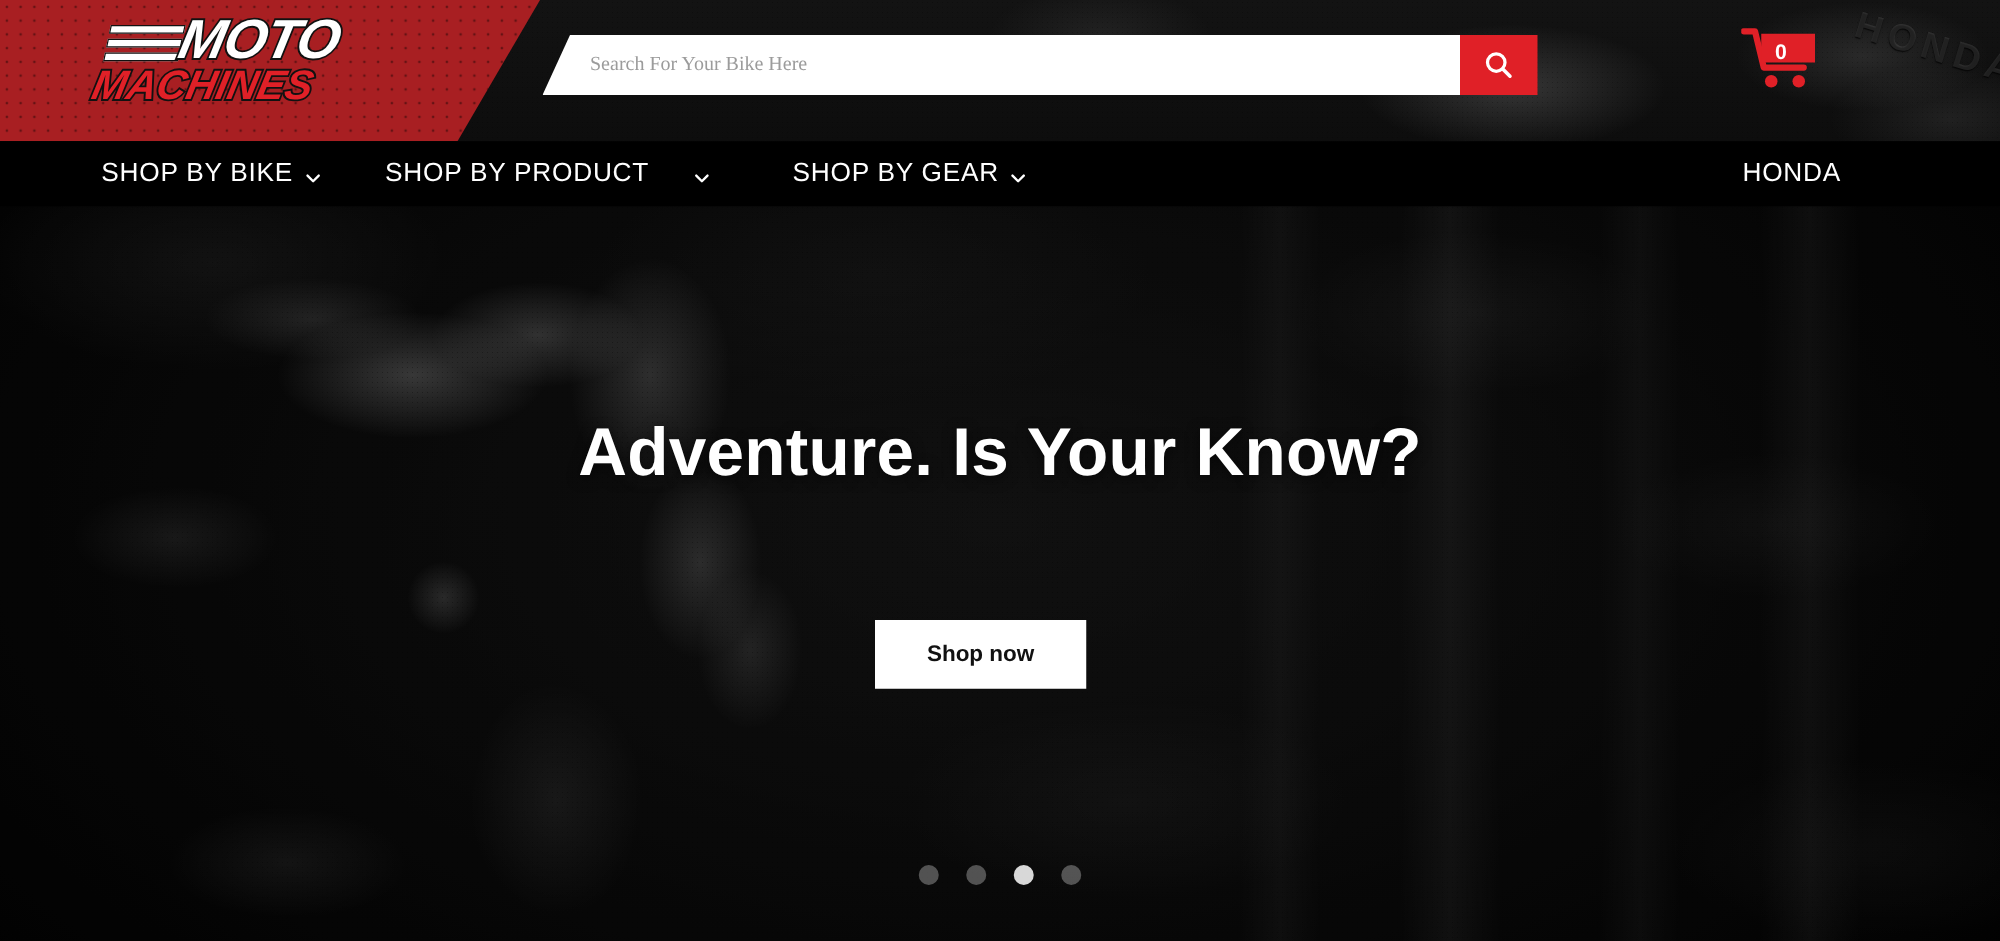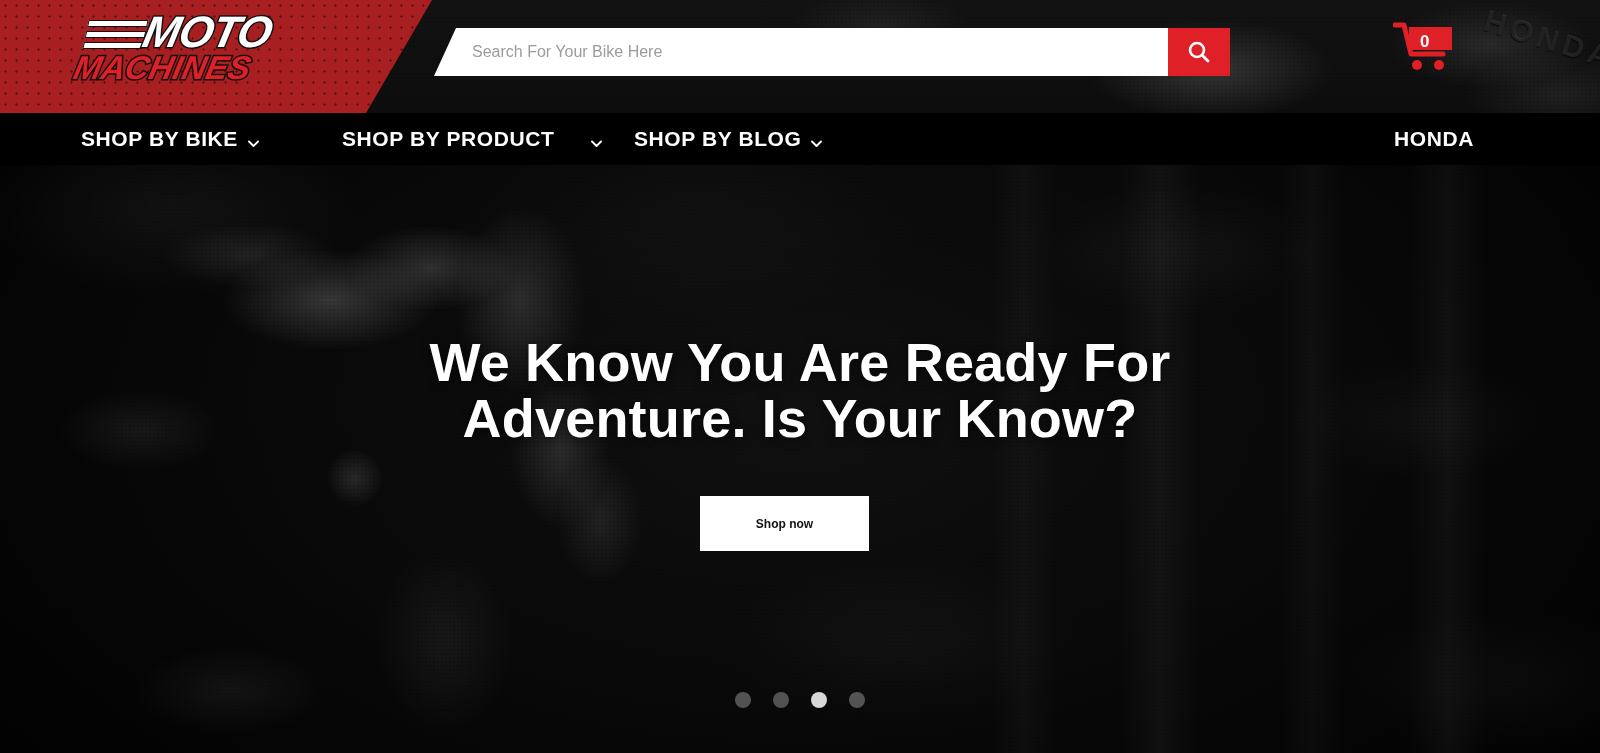--- a/index.html
+++ b/index.html
@@ -107,21 +107,21 @@
 
   
   .search-wrap { position:absolute; left:434px; top:28px; width:800px; height:48px; }
   .search-field {
     position:absolute; left:0; top:0; width:734px; height:48px; background:#fff;
     clip-path:polygon(22px 0, 734px 0, 734px 48px, 0 48px);
   }
   .search-input {
     position:absolute; left:38px; top:0; width:660px; height:48px; border:0;
     outline:none; background:transparent; font-size:16px; color:#333;
-    font-family:Liberation Sans, sans-serif;
+    font-family:Liberation Serif, serif;
   }
   .search-input::placeholder { color:#9b9b9b; }
   .search-btn {
     position:absolute; left:734px; top:0; width:62px; height:48px;
     background:#E02027; border:0; cursor:pointer;
     display:flex; align-items:center; justify-content:center;
   }
 
   
   .cart { position:absolute; left:1393px; top:20px; width:62px; height:56px; cursor:pointer; }
@@ -129,39 +129,39 @@
     position:absolute; left:27px; top:12px; color:#fff; font-size:17px;
     font-weight:bold; z-index:3;
   }
 
   
   .nav {
     position:absolute; left:0; top:113px; width:1600px; height:52px;
     background:#000; display:flex; align-items:center;
   }
   .nav-item {
-    color:#fff; font-size:21px; font-weight:bold; letter-spacing:.6px;
+    color:#fff; font-size:21px; font-weight:normal; letter-spacing:.6px;
     display:flex; align-items:center; gap:9px; cursor:pointer; white-space:nowrap;
   }
   #nav-bike    { position:absolute; left:81px; }
-  #nav-product { position:absolute; left:342px;gap:36px; }
+  #nav-product { position:absolute; left:308px;gap:36px; }
   #nav-gear    { position:absolute; left:634px; }
   #nav-blog    { position:absolute; left:1394px; }
   .chev { display:inline-block; width:13px; height:13px; position:relative; top:-2px; }
 
   
   .hero-headline {
     position:absolute; left:0; top:334px; width:1600px; text-align:center;
     color:#fff; font-size:54px; font-weight:bold; line-height:56px;
     letter-spacing:.2px; text-shadow:0 2px 10px rgba(0,0,0,.55);
   }
   .shop-now {
     position:absolute; left:700px; top:496px; width:169px; height:55px;
     background:#fff; color:#111; border:0; cursor:pointer;
-    font-size:12px; font-weight:bold; font-family:"Liberation Sans", sans-serif;
+    font-size:18px; font-weight:bold; font-family:"Liberation Sans", sans-serif;
   }
   .dots { position:absolute; left:0; top:692px; width:1600px;
     display:flex; justify-content:center; gap:22px; }
   .dot { width:16px; height:16px; border-radius:50%; background:rgba(225,225,225,.34);
     cursor:pointer; }
   .dot.active { background:rgba(245,245,245,.88); }
 </style>
 </head>
 <body>
 
@@ -225,34 +225,33 @@
     </div>
     <div class="nav-item" id="nav-product">
       <span>SHOP BY PRODUCT</span>
       <span class="chev">
         <svg width="13" height="13" viewBox="0 0 13 13">
           <path d="M2 4.5 L6.5 9 L11 4.5" fill="none" stroke="#fff" stroke-width="1.9" stroke-linecap="round" stroke-linejoin="round"></path>
         </svg>
       </span>
     </div>
     <div class="nav-item" id="nav-gear">
-      <span>SHOP BY BLOG</span>
+      <span>SHOP BY GEAR</span>
       <span class="chev">
         <svg width="13" height="13" viewBox="0 0 13 13">
           <path d="M2 4.5 L6.5 9 L11 4.5" fill="none" stroke="#fff" stroke-width="1.9" stroke-linecap="round" stroke-linejoin="round"></path>
         </svg>
       </span>
     </div>
     <div class="nav-item" id="nav-blog">
       <span>HONDA</span>
     </div>
   </nav>
 
   <div class="hero-headline">
-    <div>We Know You Are Ready For</div>
     <div>Adventure. Is Your Know?</div>
   </div>
 
   <button class="shop-now">Shop now</button>
 
   <div class="dots">
     <span class="dot"></span>
     <span class="dot"></span>
     <span class="dot active"></span>
     <span class="dot"></span>

